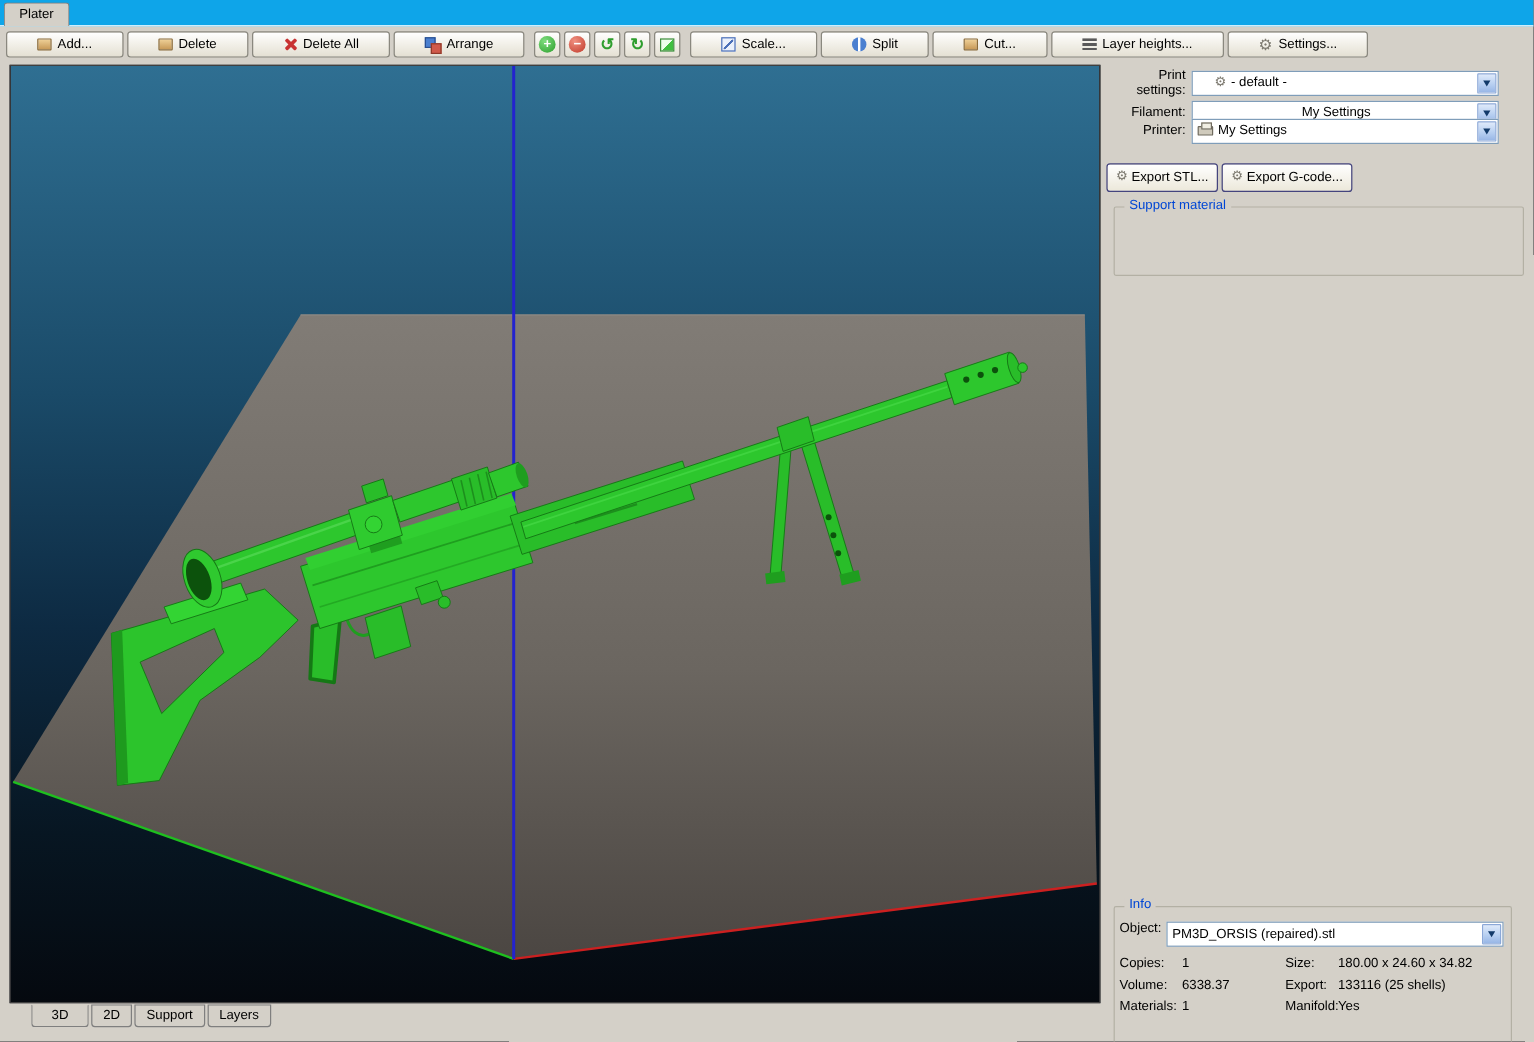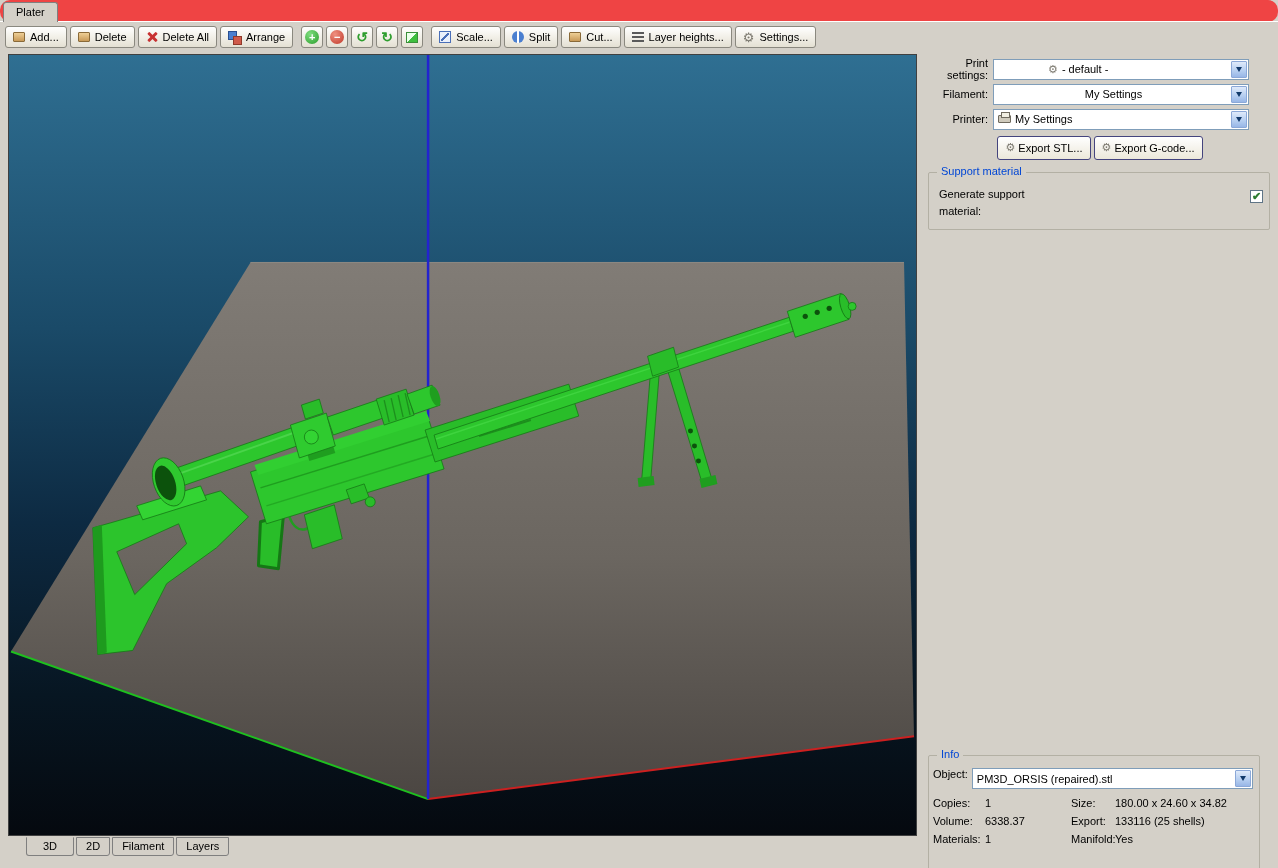--- a/index.html
+++ b/index.html
@@ -5,32 +5,32 @@
   * { margin:0; padding:0; box-sizing:border-box; }
   html,body { width:1278px; height:868px; }
   body {
     background:#d4d0c8;
     font-family:"Liberation Sans", sans-serif;
     font-size:11px; color:#000;
     position:relative; overflow:hidden;
   }
 
   
-  .tabstrip { position:absolute; left:0; top:0; right:0; height:22px; background:#ef4444;border-radius:10px; }
+  .tabstrip { position:absolute; left:0; top:0; right:0; height:22px; background:#0ea5e9; }
   .tabline  { position:absolute; left:0; top:21px; right:0; height:1px; background:#ffffff; }
   .tab {
     position:absolute; left:3px; top:2px; padding:3px 12px 4px;
     background:#d4d0c8; border:1px solid #7f7f7f; border-bottom:none;
     border-radius:3px 3px 0 0;
   }
 
   
   .toolbar { position:absolute; left:5px; top:24px; height:26px; display:flex; align-items:center; gap:3px; }
   .tbtn {
-    display:inline-flex; align-items:center; gap:5px; height:22px; padding:0 7px;
+    display:inline-flex; align-items:center; gap:5px; height:22px; padding:0 25px;
     background:linear-gradient(#ffffff,#f3f1ea 45%,#e4e0d3);
     border:1px solid #8a887f; border-radius:3px;
     font-family:inherit; font-size:11px; color:#000; cursor:default;
   }
   .tbtn.sq { padding:0 3px; min-width:22px; justify-content:center; }
   .gap { margin-left:5px; }
 
   
   .ic { display:inline-flex; align-items:center; justify-content:center; flex:none; line-height:1; }
   .ic-box { width:12px; height:10px; background:linear-gradient(#eecf96,#c89a58); border:1px solid #8a6a38; border-radius:1px; }
@@ -73,21 +73,21 @@
   .panel { position:absolute; left:922px; top:54px; width:356px; height:814px; }
   .prow { position:absolute; left:0; right:0; height:22px; display:flex; align-items:center; }
   .plabel { width:66px; text-align:right; margin-right:5px; flex:none; }
   .dd {
     position:relative; width:256px; height:21px; flex:none;
     background:#fff; border:1px solid #7f9db9;
     display:flex; align-items:center; gap:4px; padding:0 19px 0 4px;
     cursor:default; white-space:nowrap; overflow:hidden;
   }
   .dd.center { justify-content:center; }
-  .dd.indent { padding-left:54px; }
+  .dd.indent { padding-left:18px; }
   .dd.grow { width:auto; flex:1; }
   .dd-btn {
     position:absolute; top:1px; right:1px; bottom:1px; width:16px;
     background:linear-gradient(#dfeafa,#b4cdf0 60%,#98b6e6);
     border:1px solid #8ba8d8; border-radius:1px;
     display:flex; align-items:center; justify-content:center;
   }
   .dd-btn::after { content:""; border-left:3.5px solid transparent; border-right:3.5px solid transparent; border-top:5px solid #123a6a; }
   .gear-btn { margin-left:5px; width:20px; height:20px; background:transparent; border:none; display:flex; align-items:center; justify-content:center; cursor:default; }
 
@@ -255,21 +255,21 @@
       <circle fill="#0c520c" cx="822" cy="254" r="2.6"></circle>
       <ellipse fill="#29bd29" stroke="#157815" stroke-width="0.8" cx="838" cy="252" rx="4.5" ry="13" transform="rotate(-17 838 252)"></ellipse>
       <circle fill="#2dc72d" stroke="#157815" stroke-width="0.8" cx="845" cy="252" r="4"></circle>
     </g>
   </svg>
 </div>
 
 <div class="vtabs">
   <div class="vtab active">3D</div>
   <div class="vtab">2D</div>
-  <div class="vtab">Filament</div>
+  <div class="vtab">Support</div>
   <div class="vtab">Layers</div>
 </div>
 
 <div class="panel">
 
   <div class="prow" style="top:4px">
     <span class="plabel">Print settings:</span>
     <div class="dd indent">
       <span class="ic ic-gear sm"></span>
       <span>- default -</span>
@@ -284,49 +284,45 @@
     <span class="plabel">Filament:</span>
     <div class="dd center">
       <span>My Settings</span>
       <span class="dd-btn"></span>
     </div>
     <button class="gear-btn">
       
     </button>
   </div>
 
-  <div class="prow" style="top:54px">
+  <div class="prow" style="top:44px">
     <span class="plabel">Printer:</span>
     <div class="dd">
       <span class="ic ic-printer"></span>
       <span>My Settings</span>
       <span class="dd-btn"></span>
     </div>
     <button class="gear-btn">
       
     </button>
   </div>
 
-  <div class="prow" style="top:81px; height:25px; justify-content:center; padding-right:0; gap:3px">
+  <div class="prow" style="top:81px; height:25px; justify-content:flex-start; padding-right:0; gap:3px">
     <button class="xbtn">
       <span class="ic ic-gear sm"></span>
       <span>Export STL...</span>
     </button>
     <button class="xbtn">
       <span class="ic ic-gear sm"></span>
       <span>Export G-code...</span>
     </button>
   </div>
 
   <div class="group" style="left:6px; right:8px; top:118px; height:58px">
     <span class="group-title">Support material</span>
-    <div class="sup-body">
-      <span class="sup-label">Generate support material:</span>
-      <span class="cb checked"></span>
-    </div>
   </div>
 
   <div class="group" style="left:6px; right:18px; top:701px; height:122px">
     <span class="group-title">Info</span>
     <div class="obj-row">
       <span class="olabel">Object:</span>
       <div class="dd grow">
         <span>PM3D_ORSIS (repaired).stl</span>
         <span class="dd-btn"></span>
       </div>

